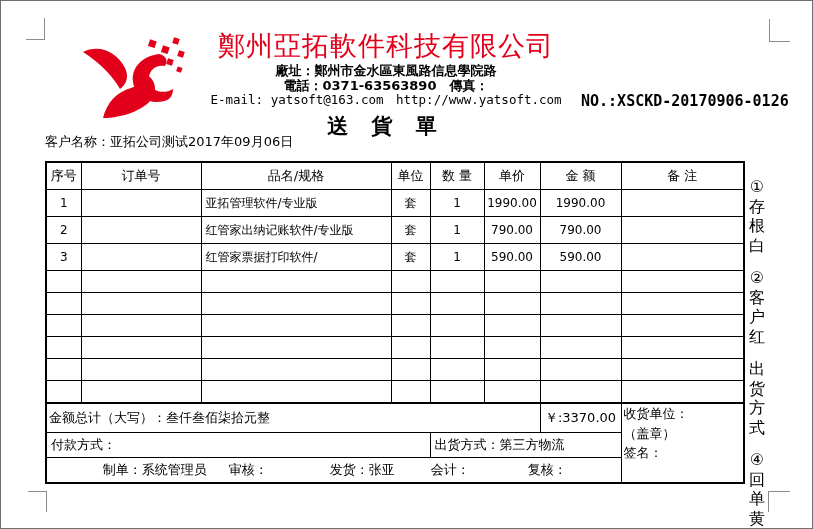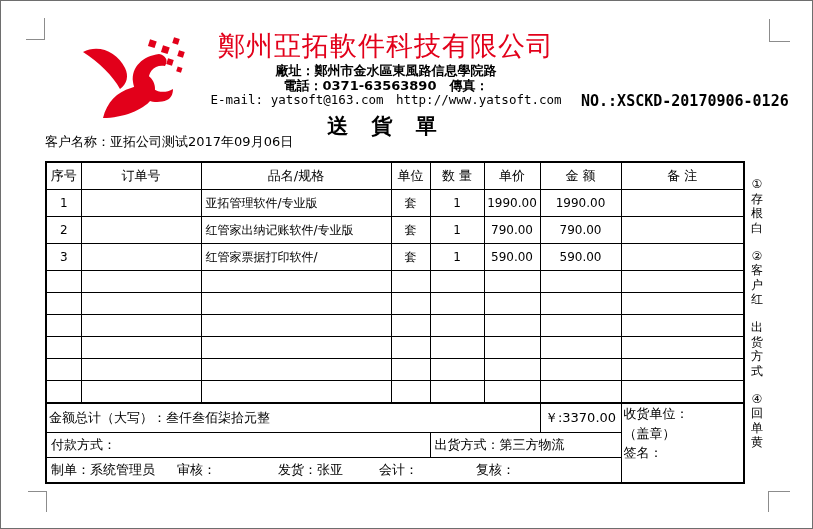--- a/index.html
+++ b/index.html
@@ -34,30 +34,30 @@
   table.main-table th,table.main-table td{border:1px solid #000;font-weight:normal;
                    font-size:12px;padding:0 2px;overflow:hidden;white-space:nowrap;}
   table.main-table th{font-size:13px;height:26px;text-align:center;}
   tr.row-item td{height:26px;text-align:center;}
   tr.row-item td.cell-product{text-align:left;padding-left:4px;}
   tr.row-empty td{height:21px;}
   tr.row-total td{height:28px;border-top:2px solid #000;font-size:13px;}
   td.cell-total-words{text-align:left;padding-left:4px;}
   td.cell-total-amount{text-align:center;}
   tr.row-pay td{height:24px;font-size:13px;text-align:left;padding-left:4px;}
-  tr.row-maker td{height:24px;font-size:13px;text-align:left;padding-left:4px;}
+  tr.row-maker td{height:24px;font-size:13px;text-align:center;padding-left:4px;}
   td.cell-receiver{vertical-align:top;text-align:left;font-size:12.5px;line-height:1.5;
                    padding:3px 0 0 4px;border-radius:11px;}
   .maker-seg{display:inline-block;}
   .seg-maker{margin-right:22px;} .seg-auditor{margin-right:62px;}
   .seg-shipper{margin-right:36px;} .seg-accountant{margin-right:58px;}
 
   .side-labels{position:absolute;left:748px;top:176px;width:16px;display:flex;
                flex-direction:column;gap:13px;}
-  .side-group{font-size:12px;line-height:1.22;word-break:break-all;text-align:center;}
+  .side-group{font-size:16px;line-height:1.22;word-break:break-all;text-align:center;}
 </style>
 </head>
 <body>
 
 <div class="page">
 
   <div class="mark mark-tl"></div>
   <div class="mark mark-tr"></div>
   <div class="mark mark-bl"></div>
   <div class="mark mark-br"></div>

